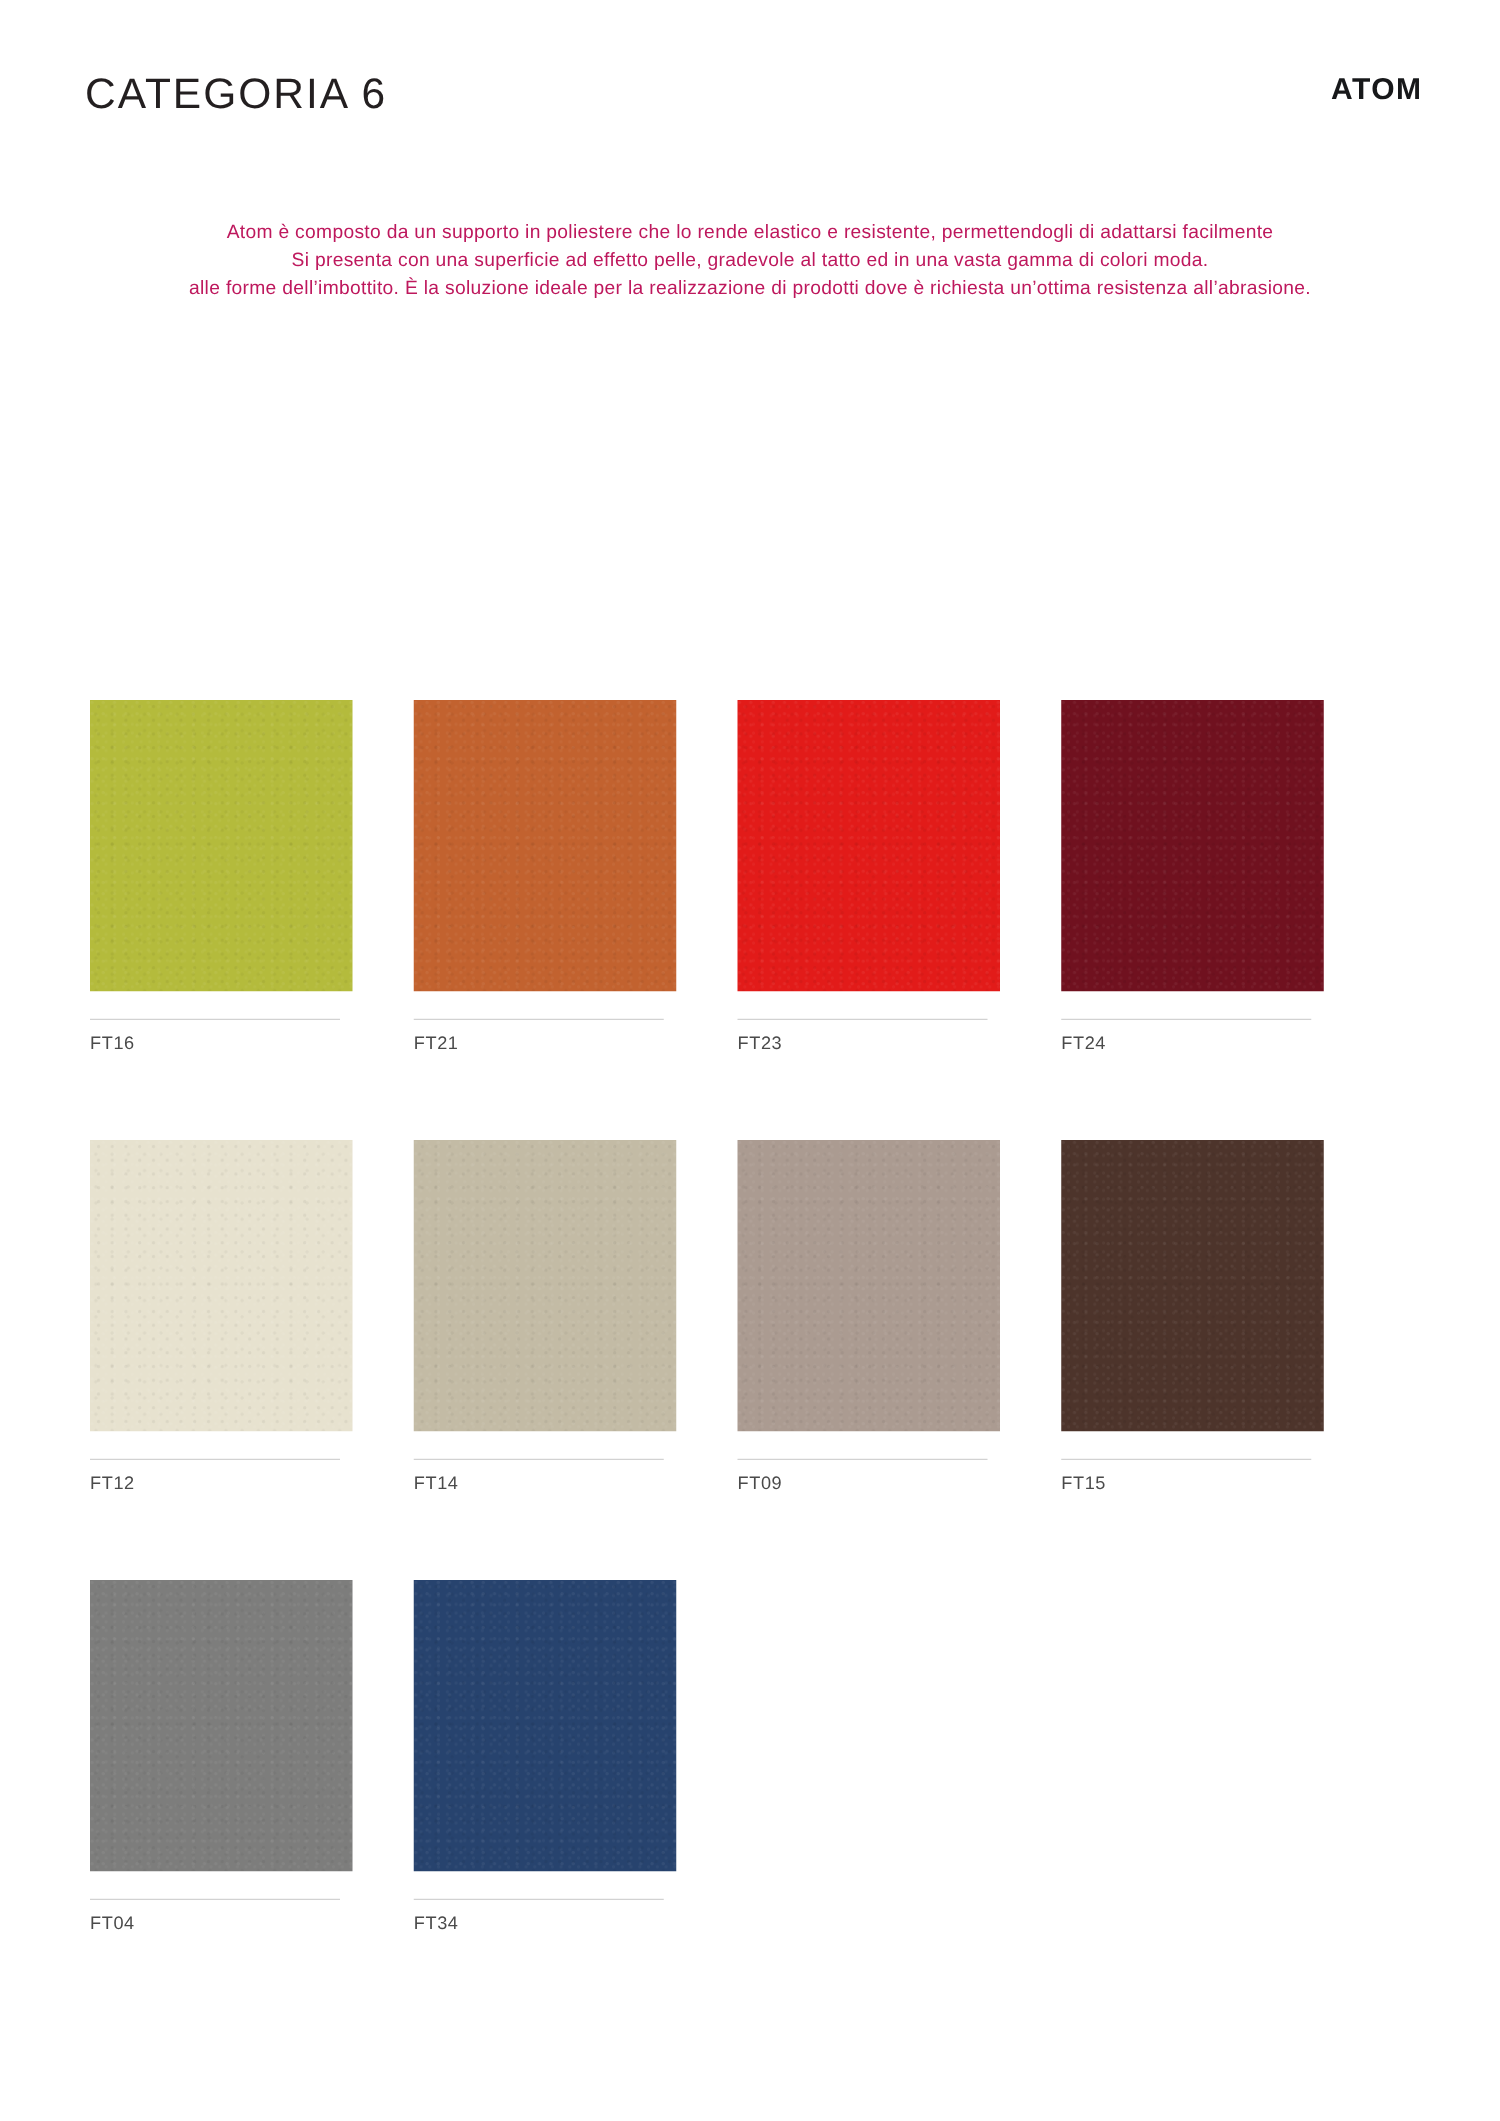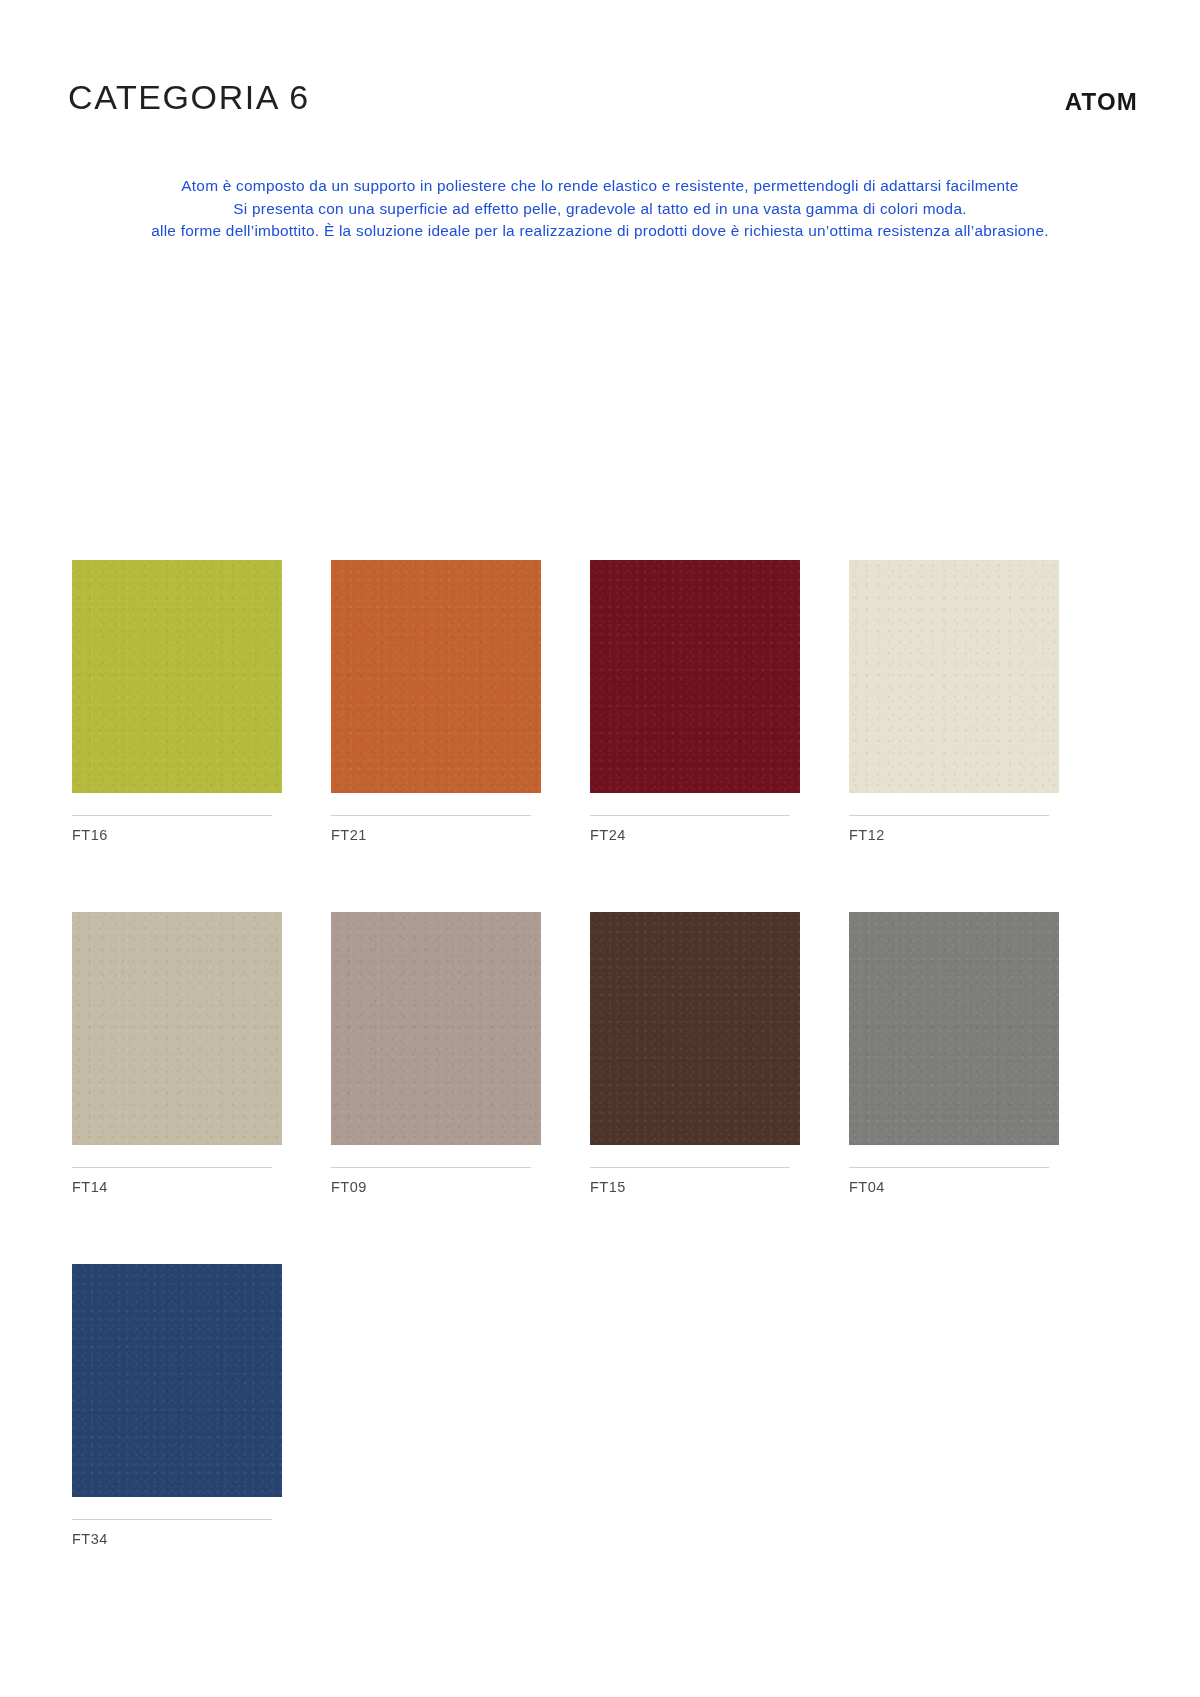--- a/index.html
+++ b/index.html
@@ -26,21 +26,21 @@
   }
 
   
   .page-header {
     position: absolute;
     top: 58px;
     left: 68px;
     right: 62px;
     height: 56px;
     display: flex;
-    align-items: flex-end;
+    align-items: flex-start;
     justify-content: space-between;
   }
   .page-title {
     font-size: 34px;
     font-weight: 300;
     letter-spacing: 1.6px;
     line-height: 1;
     color: #231f20;
     white-space: nowrap;
   }
@@ -61,21 +61,21 @@
     left: 0;
     width: 1200px;
     text-align: center;
   }
   .intro-line {
     display: block;
     font-size: 15.4px;
     font-weight: 400;
     letter-spacing: 0.25px;
     line-height: 22.5px;
-    color: #1d4ed8;
+    color: #be185d;
     white-space: nowrap;
   }
 
   
   .swatch-grid {
     position: absolute;
     top: 560px;
     left: 72px;
     width: 1058px;
     display: grid;
@@ -148,20 +148,25 @@
       <div class="swatch-chip" style="background-color: rgb(180, 187, 60);"></div>
       <div class="swatch-rule"></div>
       <div class="swatch-label">FT16</div>
     </div>
     <div class="swatch-cell">
       <div class="swatch-chip" style="background-color: rgb(194, 98, 47);"></div>
       <div class="swatch-rule"></div>
       <div class="swatch-label">FT21</div>
     </div>
     <div class="swatch-cell">
+      <div class="swatch-chip" style="background-color: rgb(226, 27, 25);"></div>
+      <div class="swatch-rule"></div>
+      <div class="swatch-label">FT23</div>
+    </div>
+    <div class="swatch-cell">
       <div class="swatch-chip" style="background-color: rgb(112, 17, 31);"></div>
       <div class="swatch-rule"></div>
       <div class="swatch-label">FT24</div>
     </div>
 
     <div class="swatch-cell">
       <div class="swatch-chip" style="background-color: rgb(231, 226, 207);"></div>
       <div class="swatch-rule"></div>
       <div class="swatch-label">FT12</div>
     </div>

